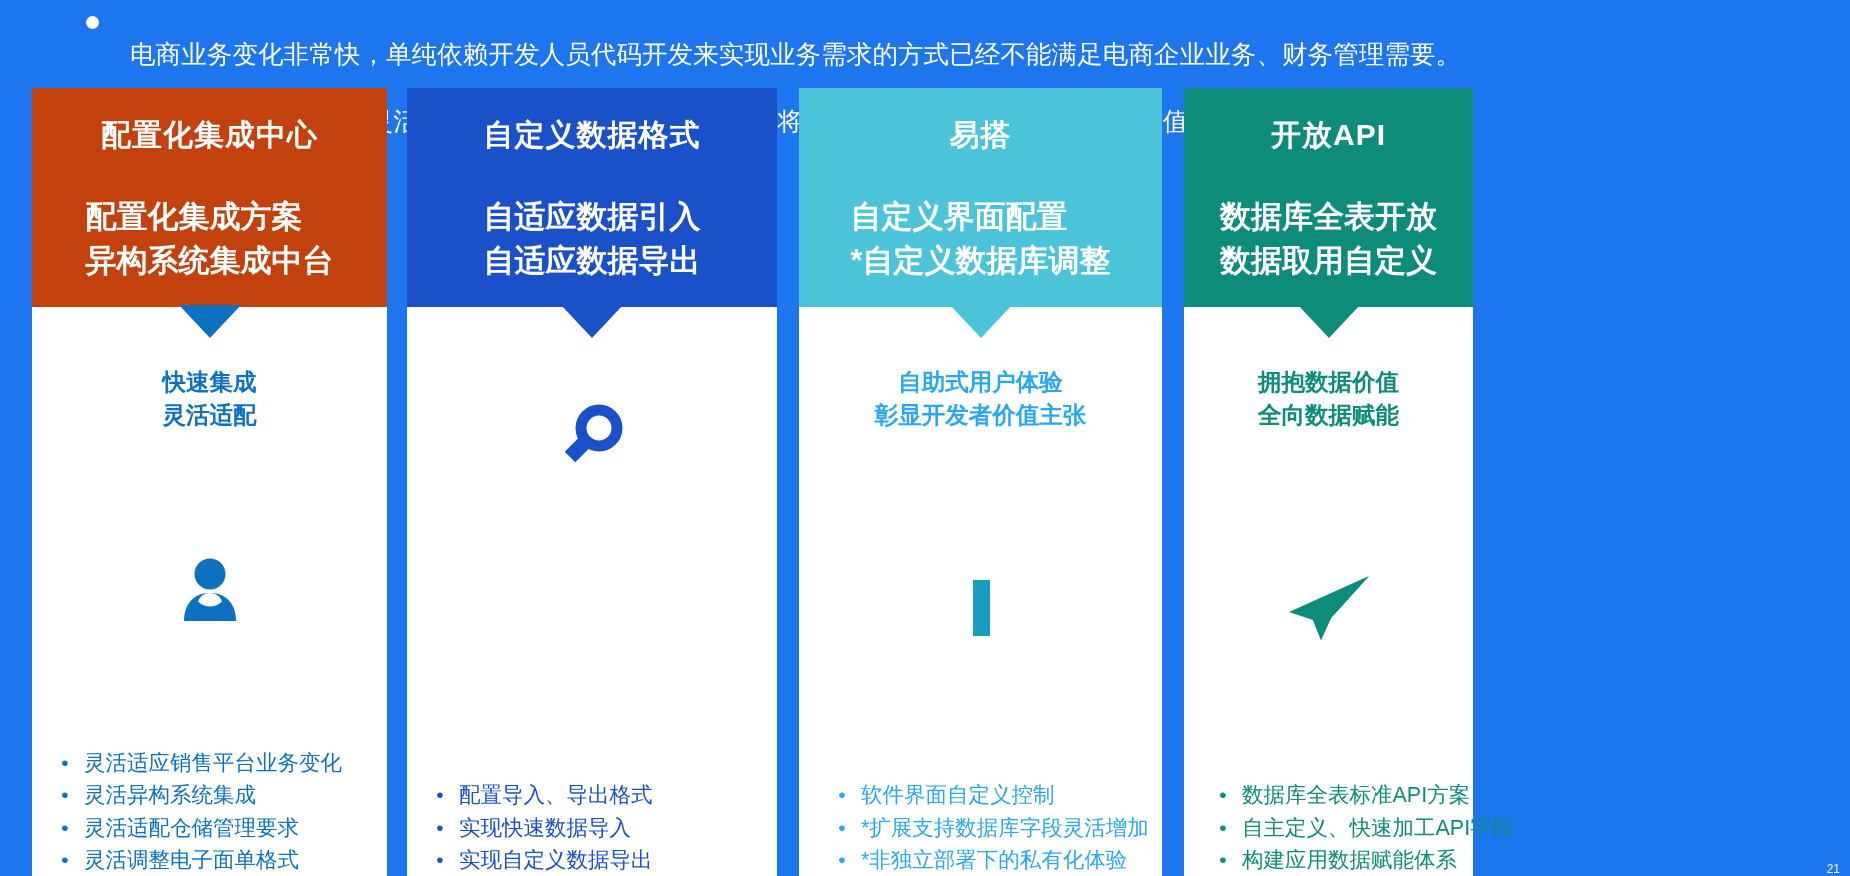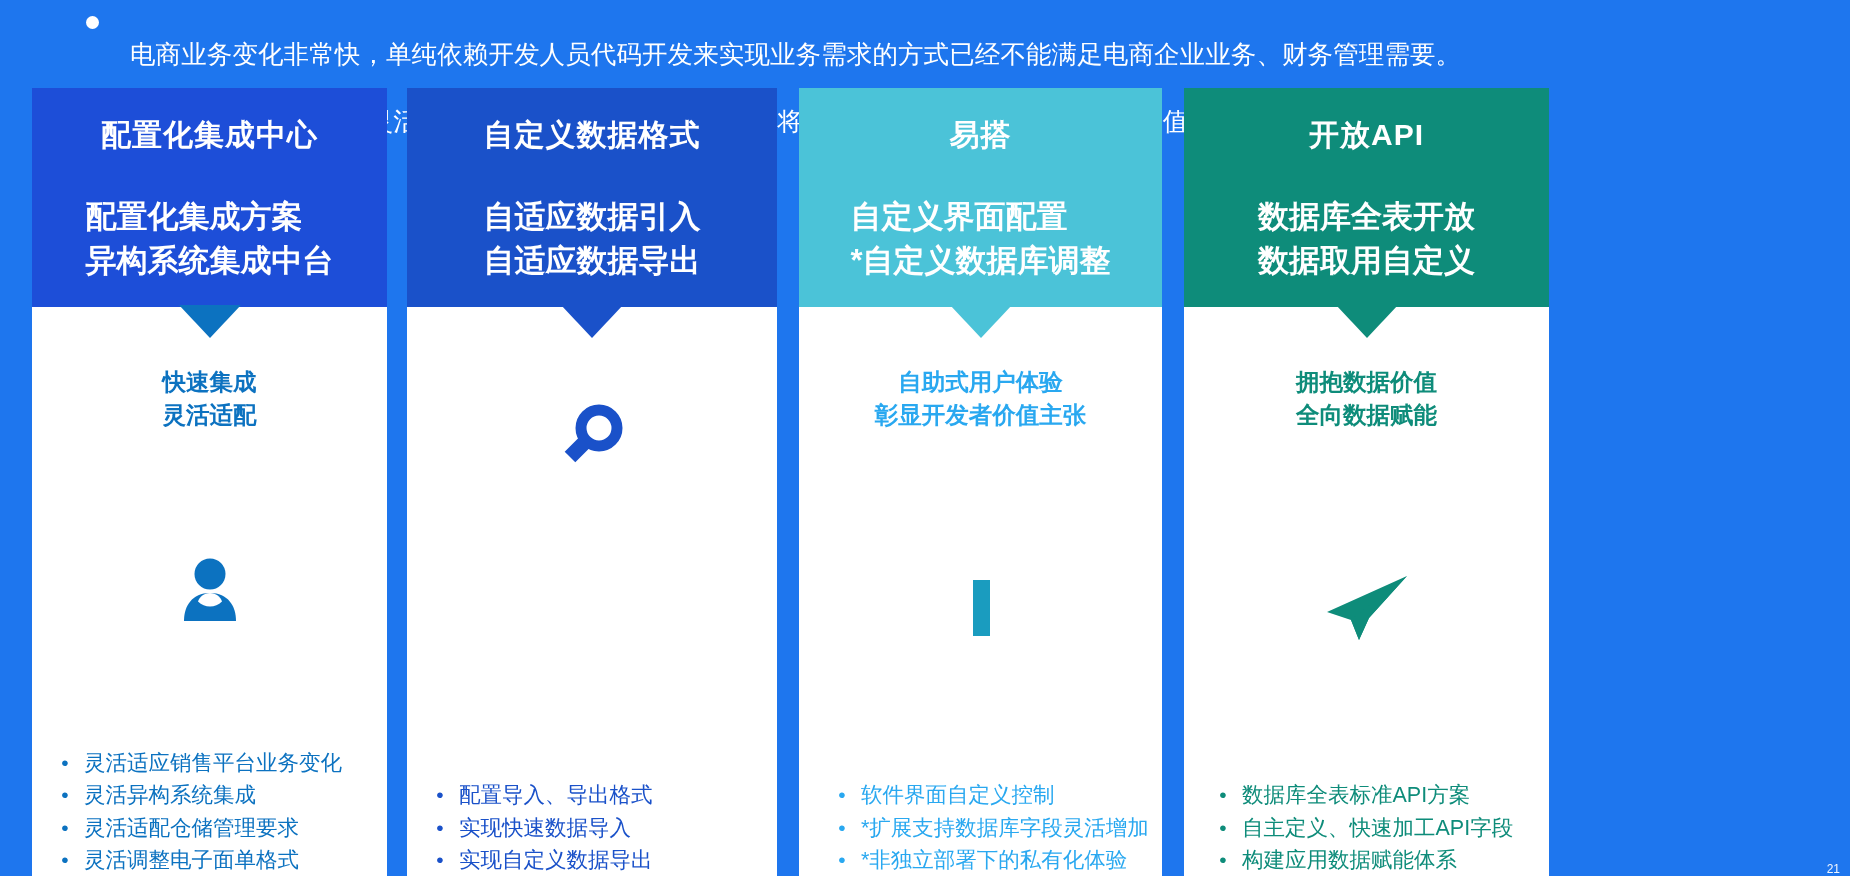--- a/index.html
+++ b/index.html
@@ -165,21 +165,21 @@
     <div><span>电商业务变化非常快，单纯依赖开发人员代码开发来实现业务需求的方式已经不能满足电商企业业务、财务管理需要。</span></div>
     <div><span class="uw">Paas</span><span>平台以其开放、灵活、自由、包容、低成本的特性，将逐渐成为电商ERP系统的核心价值主张。</span></div>
   </div>
 </div>
 
 <div class="cards">
 
   <div class="card-gap" style="width:32px"></div>
 
   <div class="card" style="width:355px">
-    <div class="card-head" style="background:#1d4ed8">
+    <div class="card-head" style="background:#c2410c">
       <div class="card-title">配置化集成中心</div>
       <div class="card-sub">配置化集成方案
 异构系统集成中台</div>
       <div class="beak" style="border-top-color:#0C72C0"></div>
     </div>
     <div class="card-body">
       <div class="body-head" style="color:#0C72C0">快速集成
 灵活适配</div>
       <div class="icon-wrap">
         <svg width="78" height="78" viewBox="0 0 78 78">
@@ -271,21 +271,21 @@
         <div class="bullet-row" style="color:#29A8F0">
             <span class="bullet-dot">•</span>
             <span class="bullet-txt">*非独立部署下的私有化体验</span>
           </div>
       </div>
     </div>
   </div>
 
   <div class="card-gap" style="width:22px"></div>
 
-  <div class="card" style="width:365px">
+  <div class="card" style="width:289px">
     <div class="card-head" style="background:#0E8C7A">
       <div class="card-title">开放API</div>
       <div class="card-sub">数据库全表开放
 数据取用自定义</div>
       <div class="beak" style="border-top-color:#0E8C7A"></div>
     </div>
     <div class="card-body">
       <div class="body-head" style="color:#0E8C7A">拥抱数据价值
 全向数据赋能</div>
       <div class="icon-wrap">

